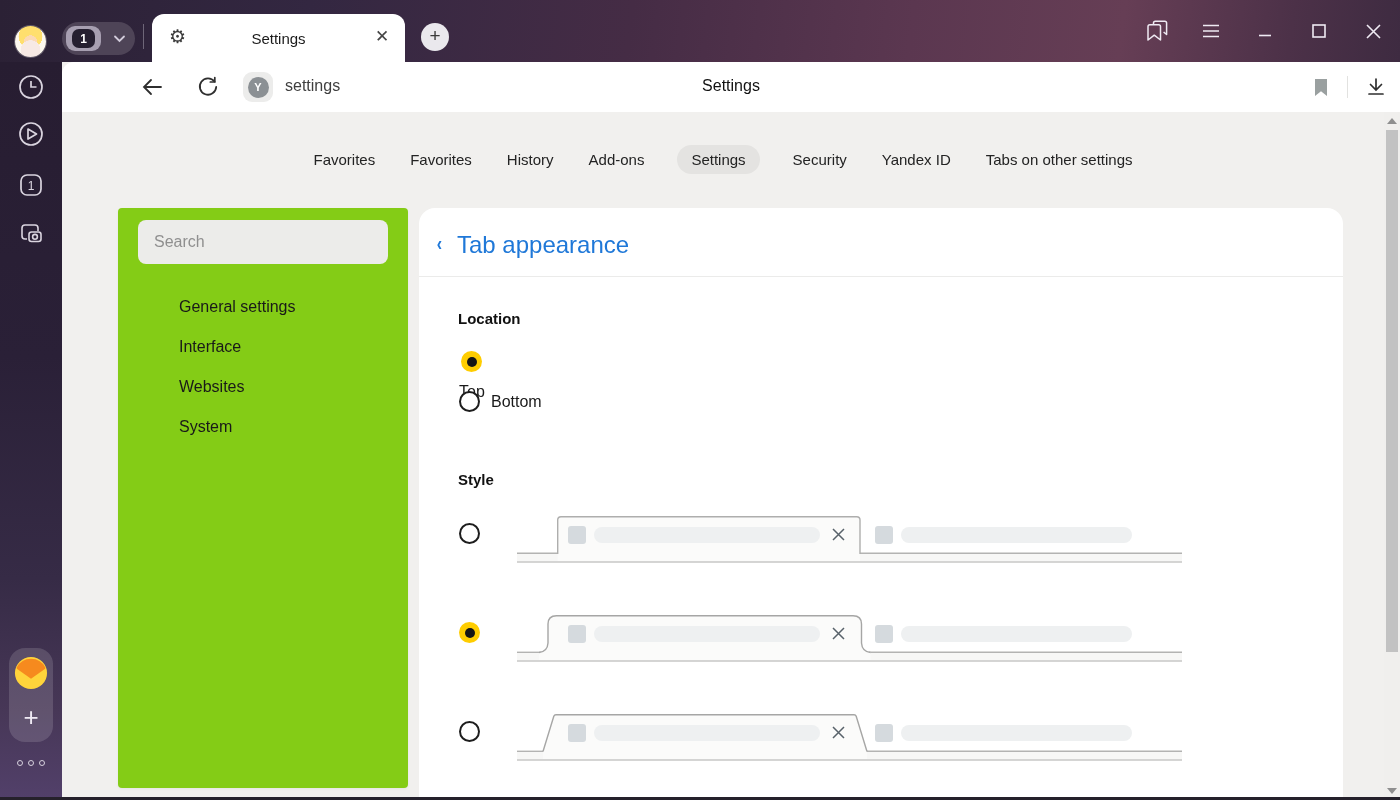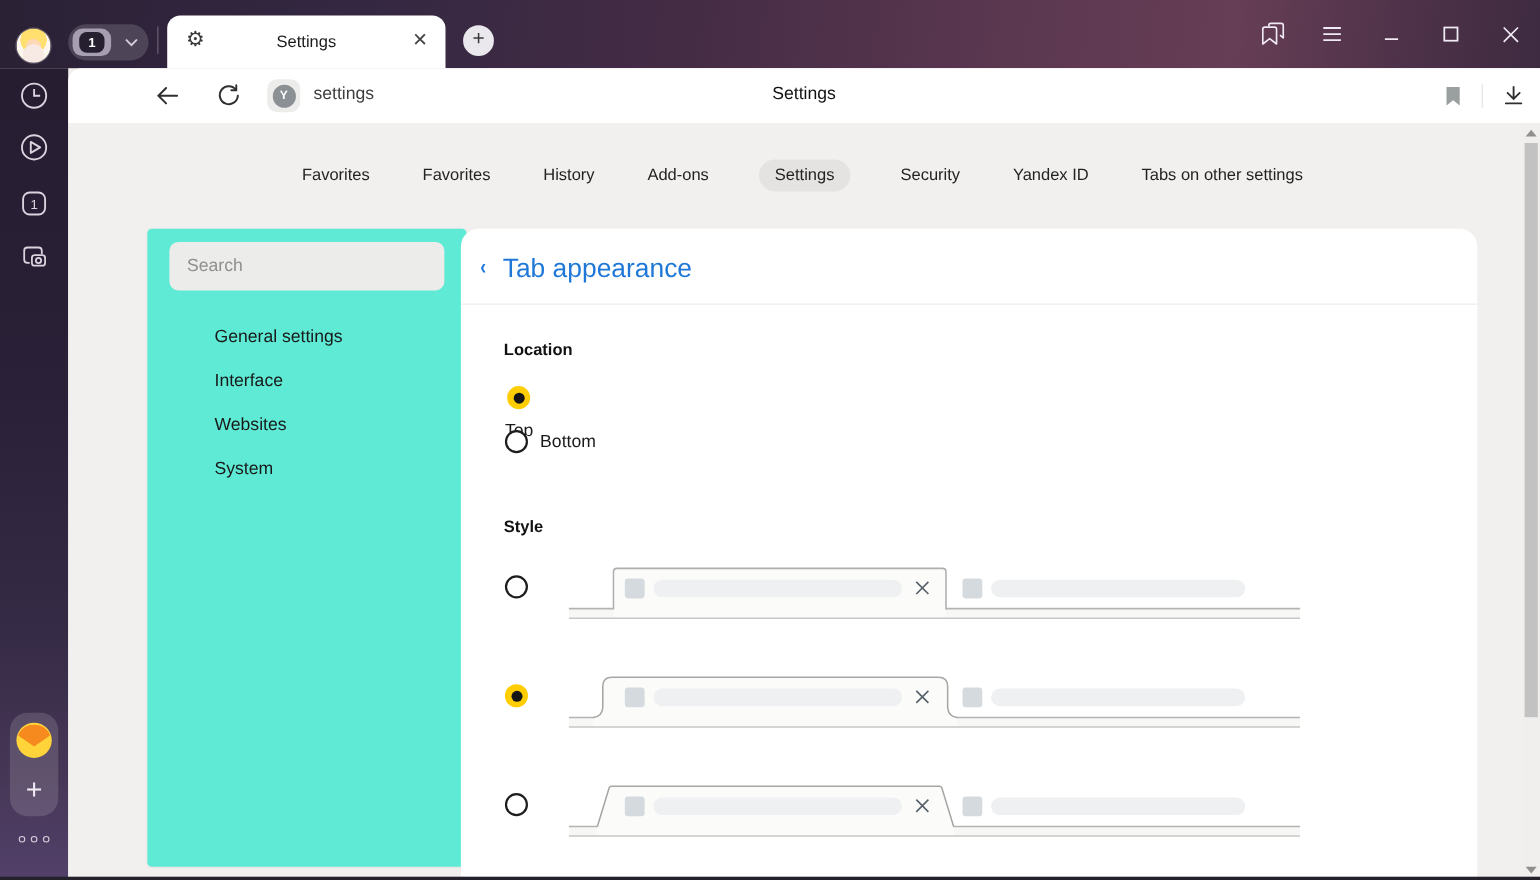--- a/index.html
+++ b/index.html
@@ -58,24 +58,24 @@
     font-weight:bold;font-style:normal;display:flex;align-items:center;justify-content:center;}
   .nav-url{position:absolute;left:161px;top:15px;font-size:16px;color:#3e3e3e;}
   .nav-title{position:absolute;left:0;right:0;top:15px;text-align:center;font-size:16px;color:#111;}
   .nav-right{position:absolute;right:14px;top:0;height:50px;display:flex;align-items:center;gap:18px;}
   .nav-vdiv{width:1px;height:22px;background:#e2e2e0;}
 
   
   .content{position:absolute;left:62px;top:112px;width:1322px;height:688px;background:#f1f0ee;}
   .topnav{position:absolute;left:0;right:0;top:33px;display:flex;justify-content:center;gap:31px;
     align-items:center;}
-  .topnav span{font-size:15px;color:#232323;padding:6px 2px;white-space:nowrap;margin-left:13px;}
+  .topnav span{font-size:15px;color:#232323;padding:6px 2px;white-space:nowrap;}
   .topnav span.on{background:#e4e3e1;border-radius:16px;padding:6px 14px;}
 
-  .card-left{position:absolute;left:72px;top:96px;width:290px;height:580px;background:#5eead4;border-radius:4px;
+  .card-left{position:absolute;left:56px;top:96px;width:290px;height:580px;background:#84cc16;border-radius:4px;
     box-shadow:0 1px 3px rgba(0,0,0,.05);}
   .search{position:absolute;left:20px;top:12px;width:250px;height:44px;background:#ececea;border:none;
     border-radius:8px;padding:0 16px;font-size:16px;color:#333;font-family:inherit;outline:none;}
   .search::placeholder{color:#8f8f8f;}
   .menu{position:absolute;left:0;top:79px;width:100%;margin-left:27px;}
   .menu div{height:40px;line-height:40px;padding-left:34px;font-size:16px;color:#191919;}
 
   .card-right{position:absolute;left:357px;top:96px;width:924px;height:592px;background:#fff;
     border-radius:16px 16px 0 0;}
   .panel-header{position:absolute;left:0;top:0;width:100%;height:69px;border-bottom:1px solid #ebebea;}

